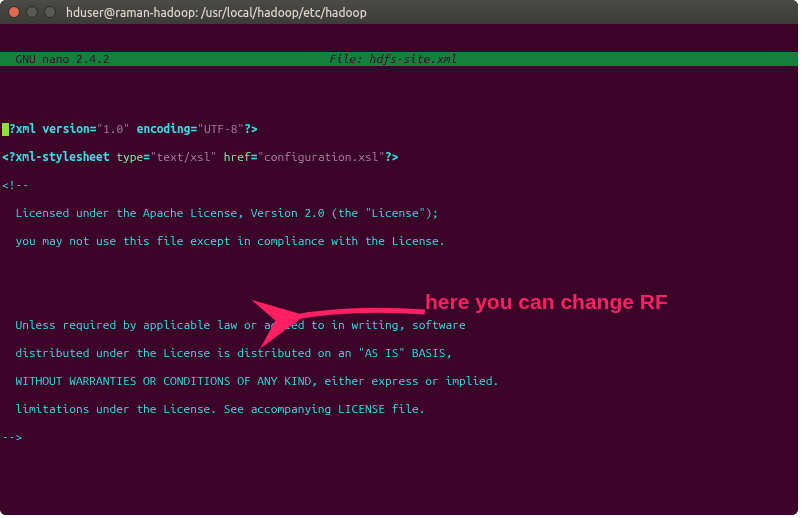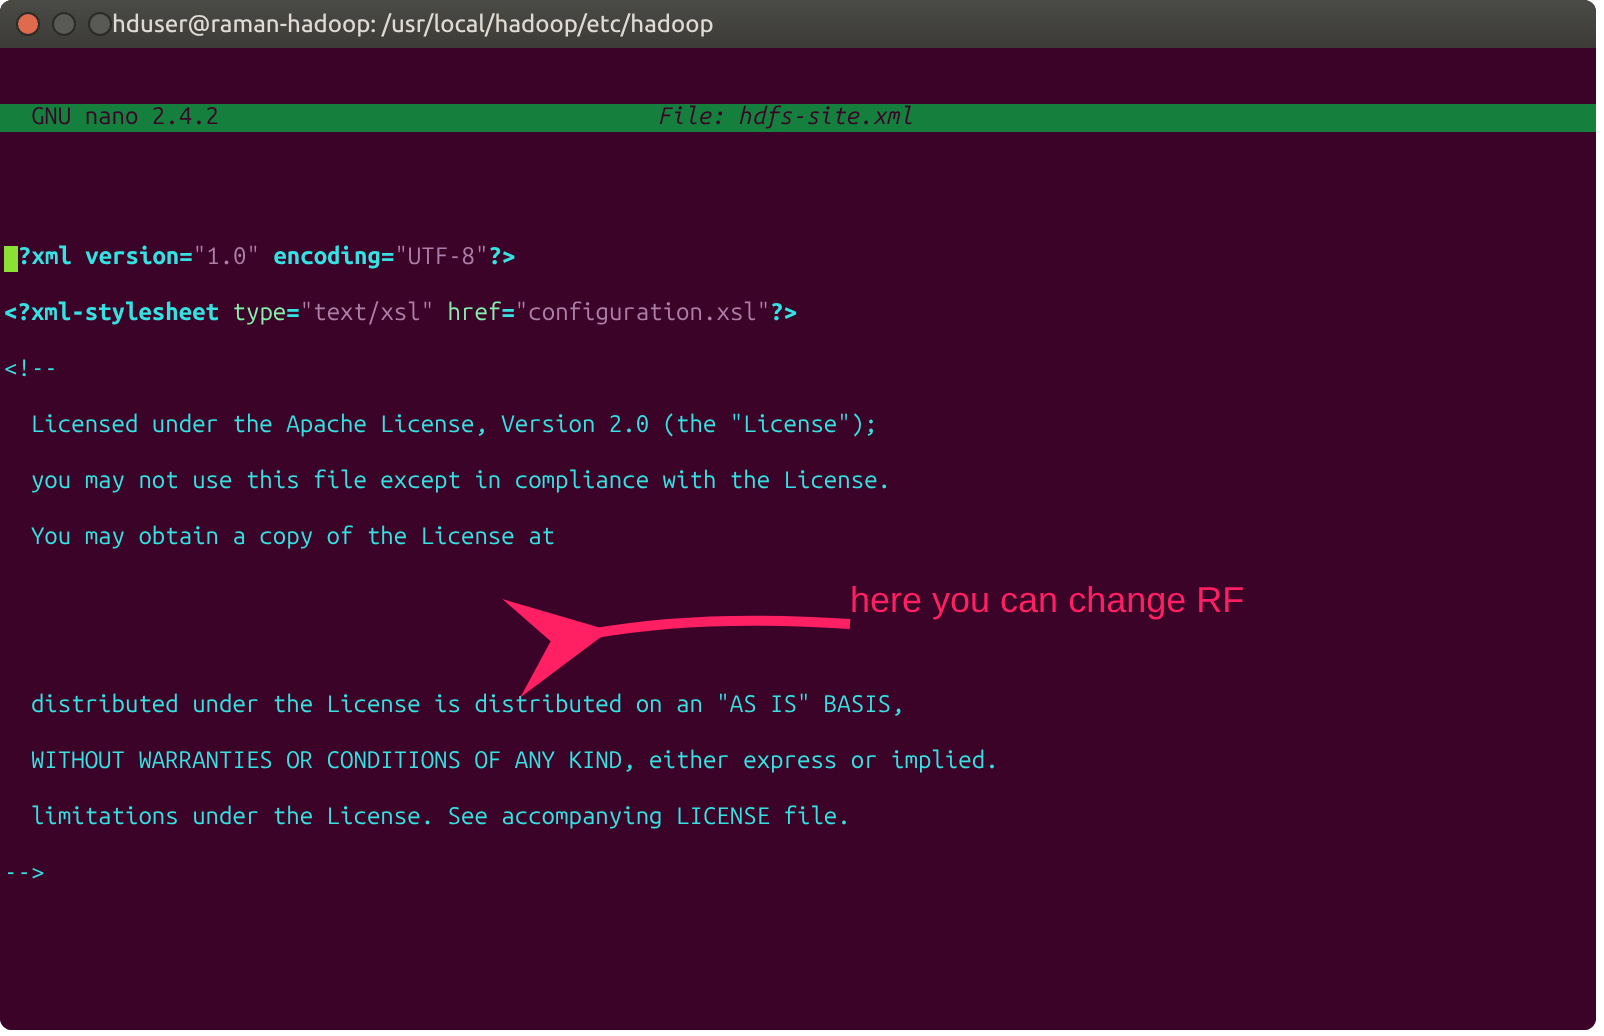--- a/index.html
+++ b/index.html
@@ -19,21 +19,21 @@
     overflow: hidden;
     background: #3b0328;
     position: relative;
   }
   .titlebar {
     height: 24px;
     background: linear-gradient(#4a4a46, #3c3b37);
     display: flex;
     align-items: center;
     padding: 0 8px;
-    gap: 0;
+    gap: 10px;
     color: #dfdbd2;
     font-family: Ubuntu, sans-serif;
     font-size: 12px;
   }
   .win-controls { display: flex; gap: 6px; align-items: center; }
   .win-btn { width: 12px; height: 12px; border-radius: 50%; background: #595955; border: 1px solid #2b2b28; }
   .win-btn.close { background: #e06a4e; }
   .titlebar-title { font-weight: 500; }
   .term {
     position: absolute;
@@ -69,22 +69,22 @@
   .arrow-annot {
     position: absolute;
     top: 307px; left: 290px;
     pointer-events: none;
   }
   .arrow-label {
     position: absolute;
     top: 290px; left: 425px;
     color: #ff1f63;
     font-family: "Comic Sans MS", "Marker Felt", "Segoe Script", sans-serif;
-    font-size: 18px;
-    font-weight: 400;
+    font-size: 21px;
+    font-weight: 700;
     white-space: nowrap;
     pointer-events: none;
   }
   svg.arrow { overflow: visible; }
 </style>
 </head>
 <body>
 
 <div class="window">
   <div class="titlebar">
@@ -102,23 +102,23 @@
       <span class="center">File: hdfs-site.xml</span>
       <span style="width:120px"></span>
     </div>
 
     <div class="content">
 <span class="ln"><span class="cursor"></span><span class="c-teal">?xml version=</span><span class="c-magenta">"1.0"</span><span class="c-teal"> encoding=</span><span class="c-magenta">"UTF-8"</span><span class="c-teal">?&gt;</span></span>
 <span class="ln"><span class="c-teal">&lt;?xml-stylesheet </span><span class="c-yellow">type</span><span class="c-teal">=</span><span class="c-magenta">"text/xsl"</span><span class="c-yellow"> href</span><span class="c-teal">=</span><span class="c-magenta">"configuration.xsl"</span><span class="c-teal">?&gt;</span></span>
 <span class="ln c-comment">&lt;!--</span>
 <span class="ln c-comment">  Licensed under the Apache License, Version 2.0 (the "License");</span>
 <span class="ln c-comment">  you may not use this file except in compliance with the License.</span>
-<span class="ln c-comment">  You may obtain a copy of the License at</span>
 <span class="ln"></span>
 <span class="ln"></span>
+<span class="ln c-comment">  Unless required by applicable law or agreed to in writing, software</span>
 <span class="ln c-comment">  distributed under the License is distributed on an "AS IS" BASIS,</span>
 <span class="ln c-comment">  WITHOUT WARRANTIES OR CONDITIONS OF ANY KIND, either express or implied.</span>
 <span class="ln c-comment">  limitations under the License. See accompanying LICENSE file.</span>
 <span class="ln c-comment">--&gt;</span>
 
 
 
 
 
 

